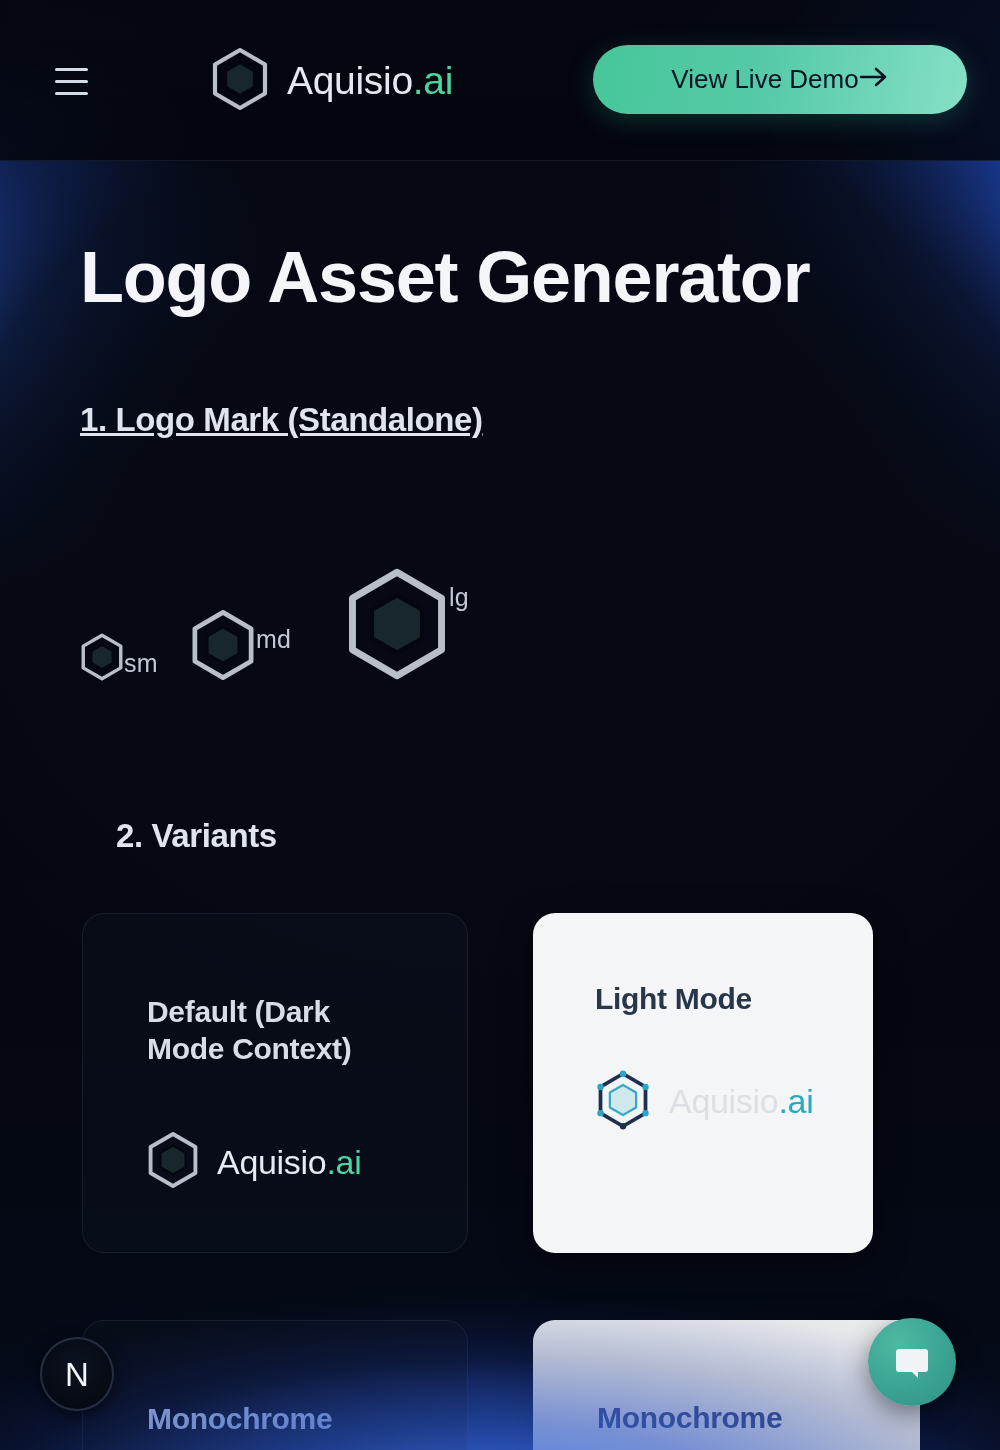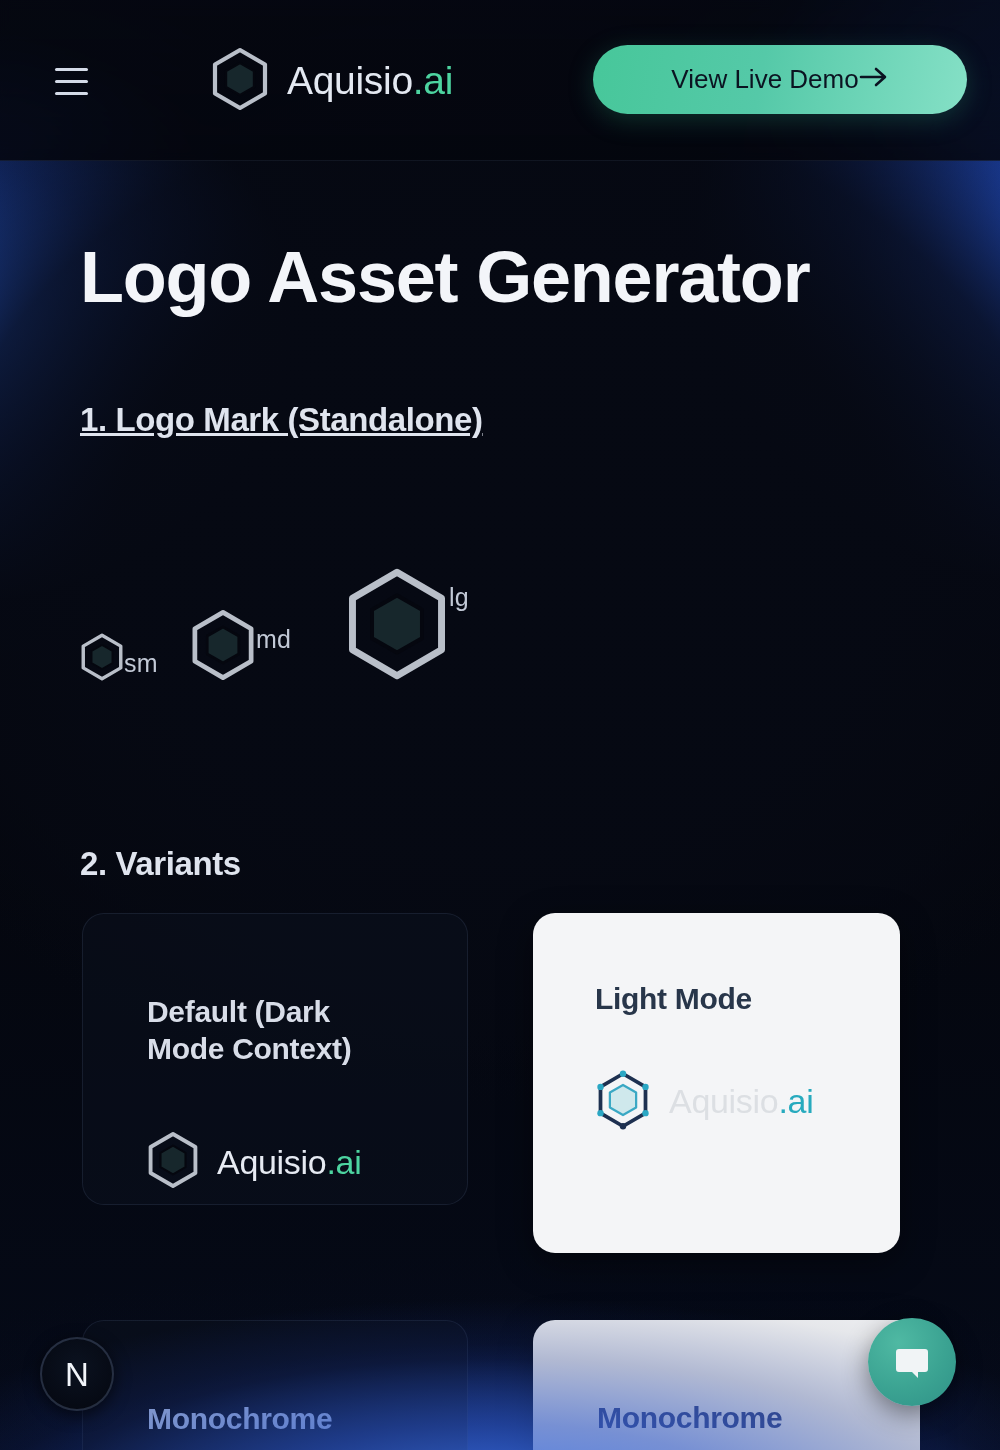--- a/index.html
+++ b/index.html
@@ -115,21 +115,21 @@
   .section-heading {
     position: absolute;
     left: 80px;
     font-size: 33px;
     font-weight: 700;
     color: #dfe4ee;
     letter-spacing: -0.4px;
     white-space: nowrap;
   }
   #sec1-heading { top: 240px; text-decoration: underline; }
-  #sec2-heading { top: 684px; }
+  #sec2-heading { top: 656px; margin-left: 36px; }
 
   
   #size-row {
     position: absolute;
     left: 80px; top: 320px;
     width: 430px; height: 200px;
   }
   .size-item {
     position: absolute;
     bottom: 0;
@@ -172,29 +172,29 @@
 
   .lockup { display: flex; align-items: center; gap: 18px; }
   .lockup .lk-text { font-size: 34px; font-weight: 400; letter-spacing: -0.3px; white-space: nowrap; }
   .lockup-dark .lk-name { color: #e6eaf2; }
   .lockup-dark .lk-suffix { color: #4dd4a0; }
   .lockup-light .lk-name { color: #dcdfe3; }
   .lockup-light .lk-suffix { color: #27aabe; }
 
   #card-default {
     left: 82px; top: 752px;
-    width: 386px; height: 292px;
+    width: 386px; height: 340px;
     padding: 80px 0 0 64px;
   }
   #card-default .card-title { width: 260px; }
   #card-default .lockup { margin-top: 64px; }
 
   #card-light-mode {
     left: 533px; top: 752px;
-    width: 367px; height: 340px;
+    width: 340px; height: 340px;
     padding: 68px 0 0 62px;
   }
   #card-light-mode .lockup { margin-top: 52px; }
 
   #card-mono-dark {
     left: 82px; top: 1159px;
     width: 386px; height: 300px;
     padding: 80px 0 0 64px;
   }
   #card-mono-light {

